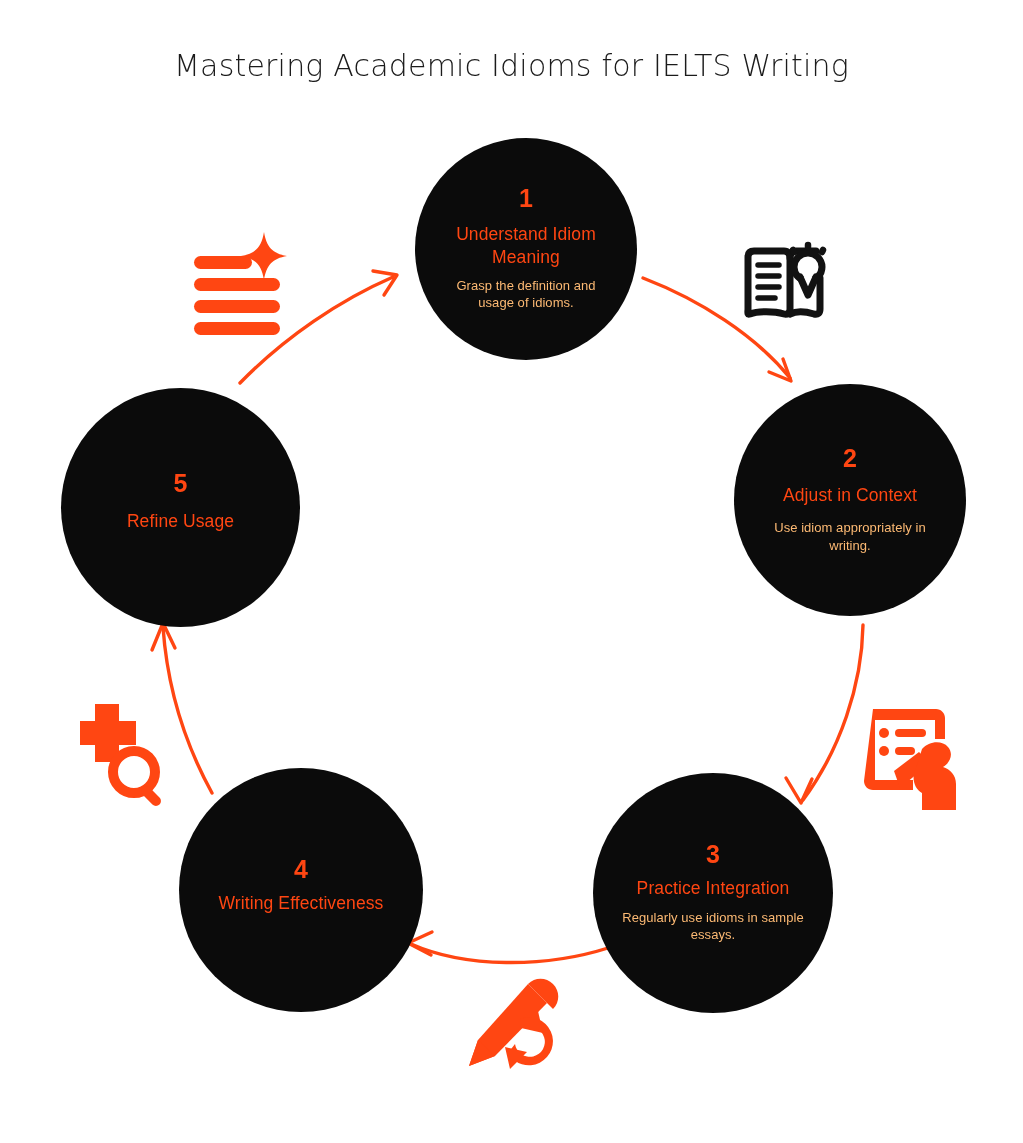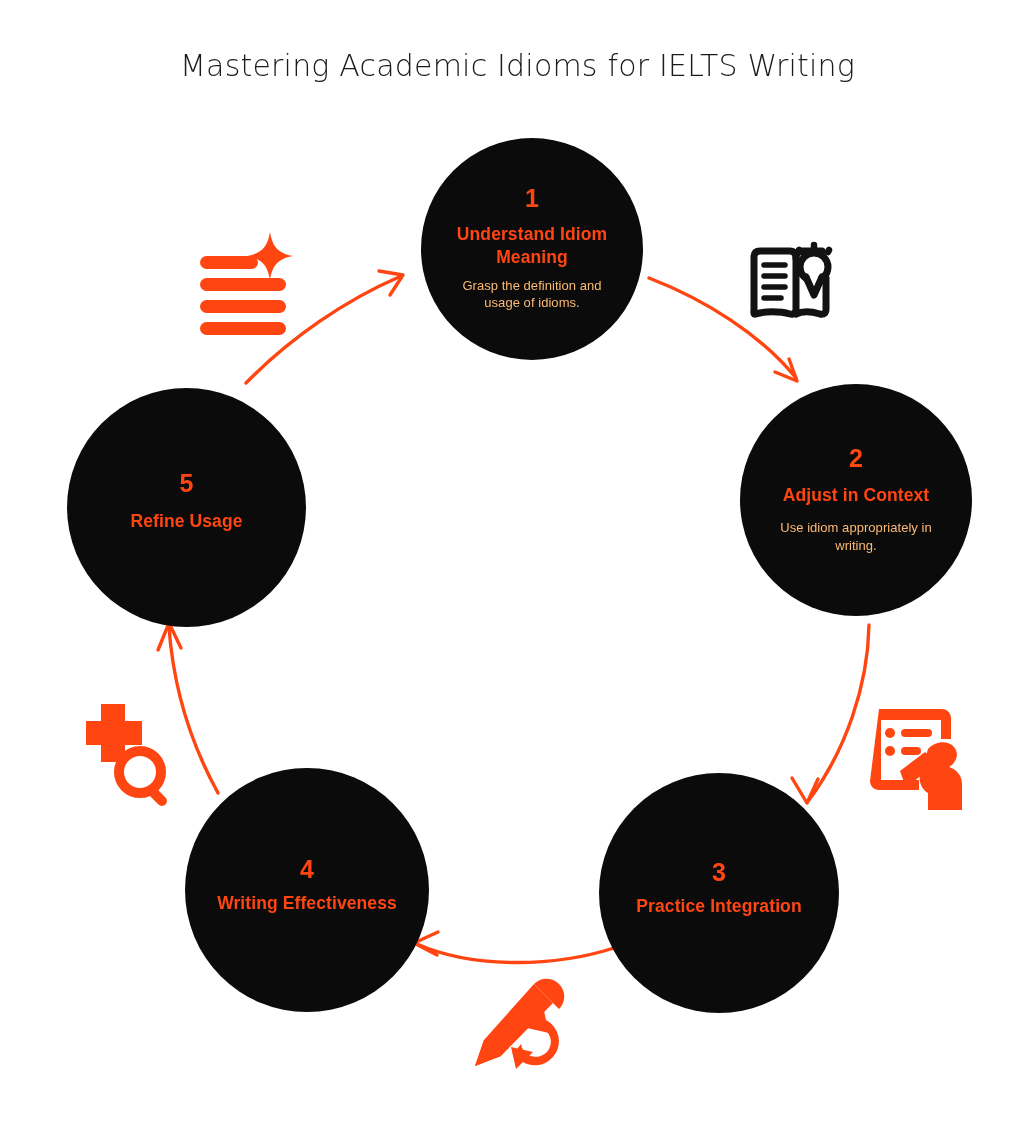--- a/index.html
+++ b/index.html
@@ -1,19 +1,19 @@
 <!DOCTYPE html>
 <html><head>
 <meta charset="utf-8">
 <style>
   html,body{margin:0;padding:0;background:#ffffff;}
   body{width:1023px;height:1143px;position:relative;overflow:hidden;
        font-family:"Liberation Sans","DejaVu Sans",sans-serif;}
 
-  #stage{position:absolute;inset:0;width:909px;height:1143px;margin-left:6px;}
+  #stage{position:absolute;inset:0;width:909px;height:1143px;}
 
   
   #title{
     position:absolute;left:0;top:47px;width:1023px;
     text-align:center;
     font-family:"DejaVu Sans","Liberation Sans",sans-serif;
     font-size:30px;font-weight:300;letter-spacing:.2px;
     color:#1b1b1b;line-height:1.25;
   }
 
@@ -25,21 +25,21 @@
     position:absolute;border-radius:50%;
     background:#0b0b0b;
     display:flex;flex-direction:column;align-items:center;justify-content:center;
     text-align:center;box-sizing:border-box;
   }
   .node .num{
     color:#FF4612;font-weight:700;font-size:25px;line-height:1;
     margin-bottom:10px;
   }
   .node .ttl{
-    color:#FF4612;font-weight:700;font-size:17.5px;line-height:1.28;
+    color:#FF4612;font-weight:400;font-size:17.5px;line-height:1.28;
     margin-bottom:9px;letter-spacing:.1px;
   }
   .node .dsc{
     color:#fdba74;font-weight:400;font-size:13px;line-height:1.34;
     letter-spacing:.05px;
   }
 
   
   #node1{left:415px;top:138px;width:222px;height:222px;padding:0 22px;}
   #node1 .num{margin-bottom:12px;}
@@ -174,20 +174,21 @@
 
   <div class="node" id="node2">
     <div class="num">2</div>
     <div class="ttl">Adjust in Context</div>
     <div class="dsc">Use idiom appropriately in writing.</div>
   </div>
 
   <div class="node" id="node3">
     <div class="num">3</div>
     <div class="ttl">Practice Integration</div>
+    <div class="dsc">Regularly use idioms in sample essays.</div>
   </div>
 
   <div class="node" id="node4">
     <div class="num">4</div>
     <div class="ttl">Writing Effectiveness</div>
   </div>
 
   <div class="node" id="node5">
     <div class="num">5</div>
     <div class="ttl">Refine Usage</div>

